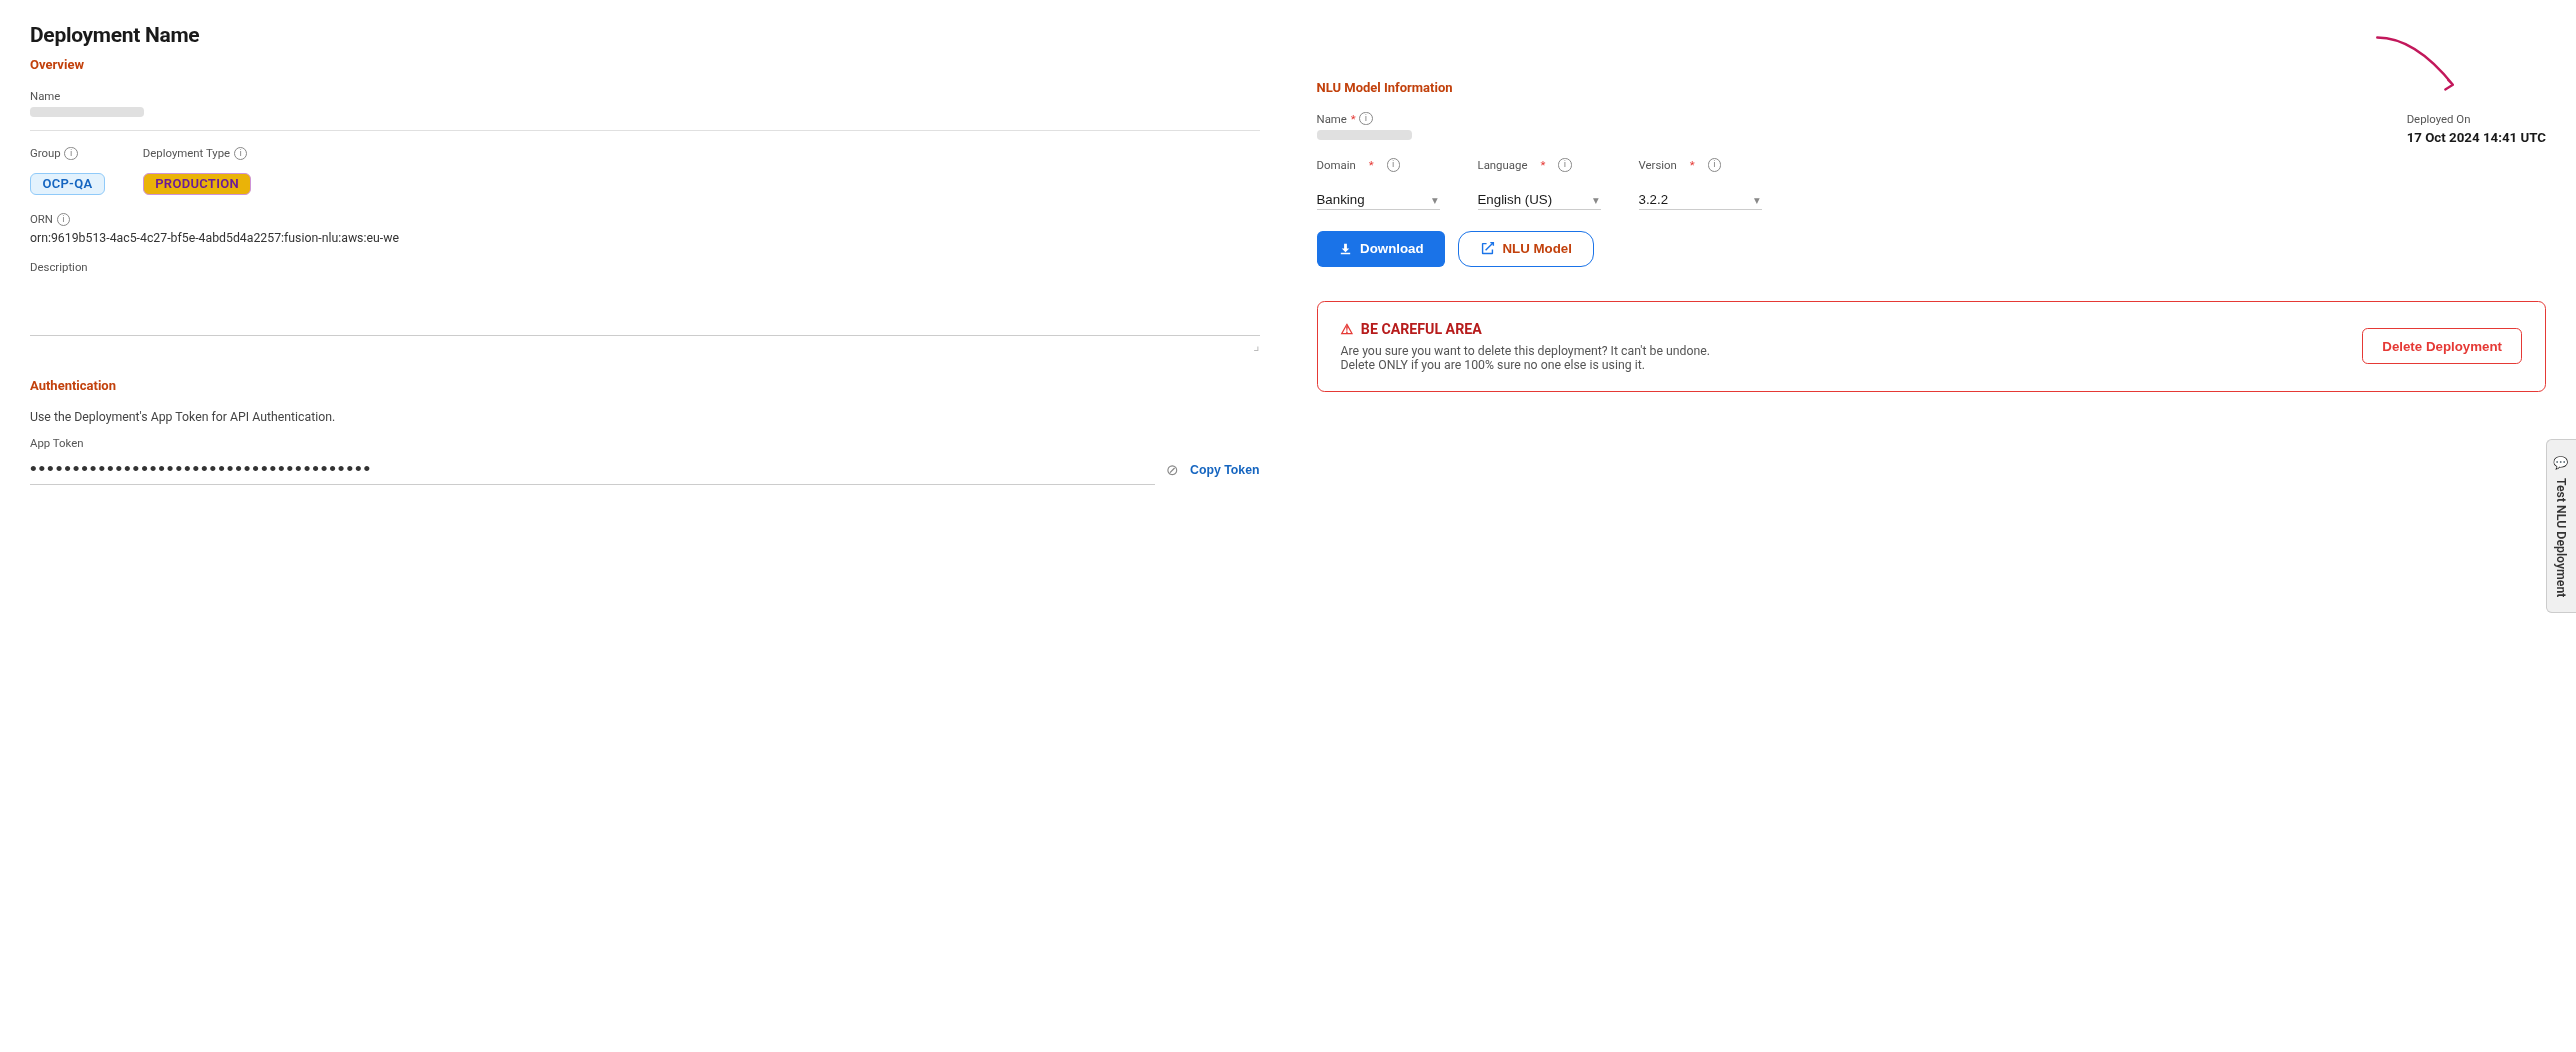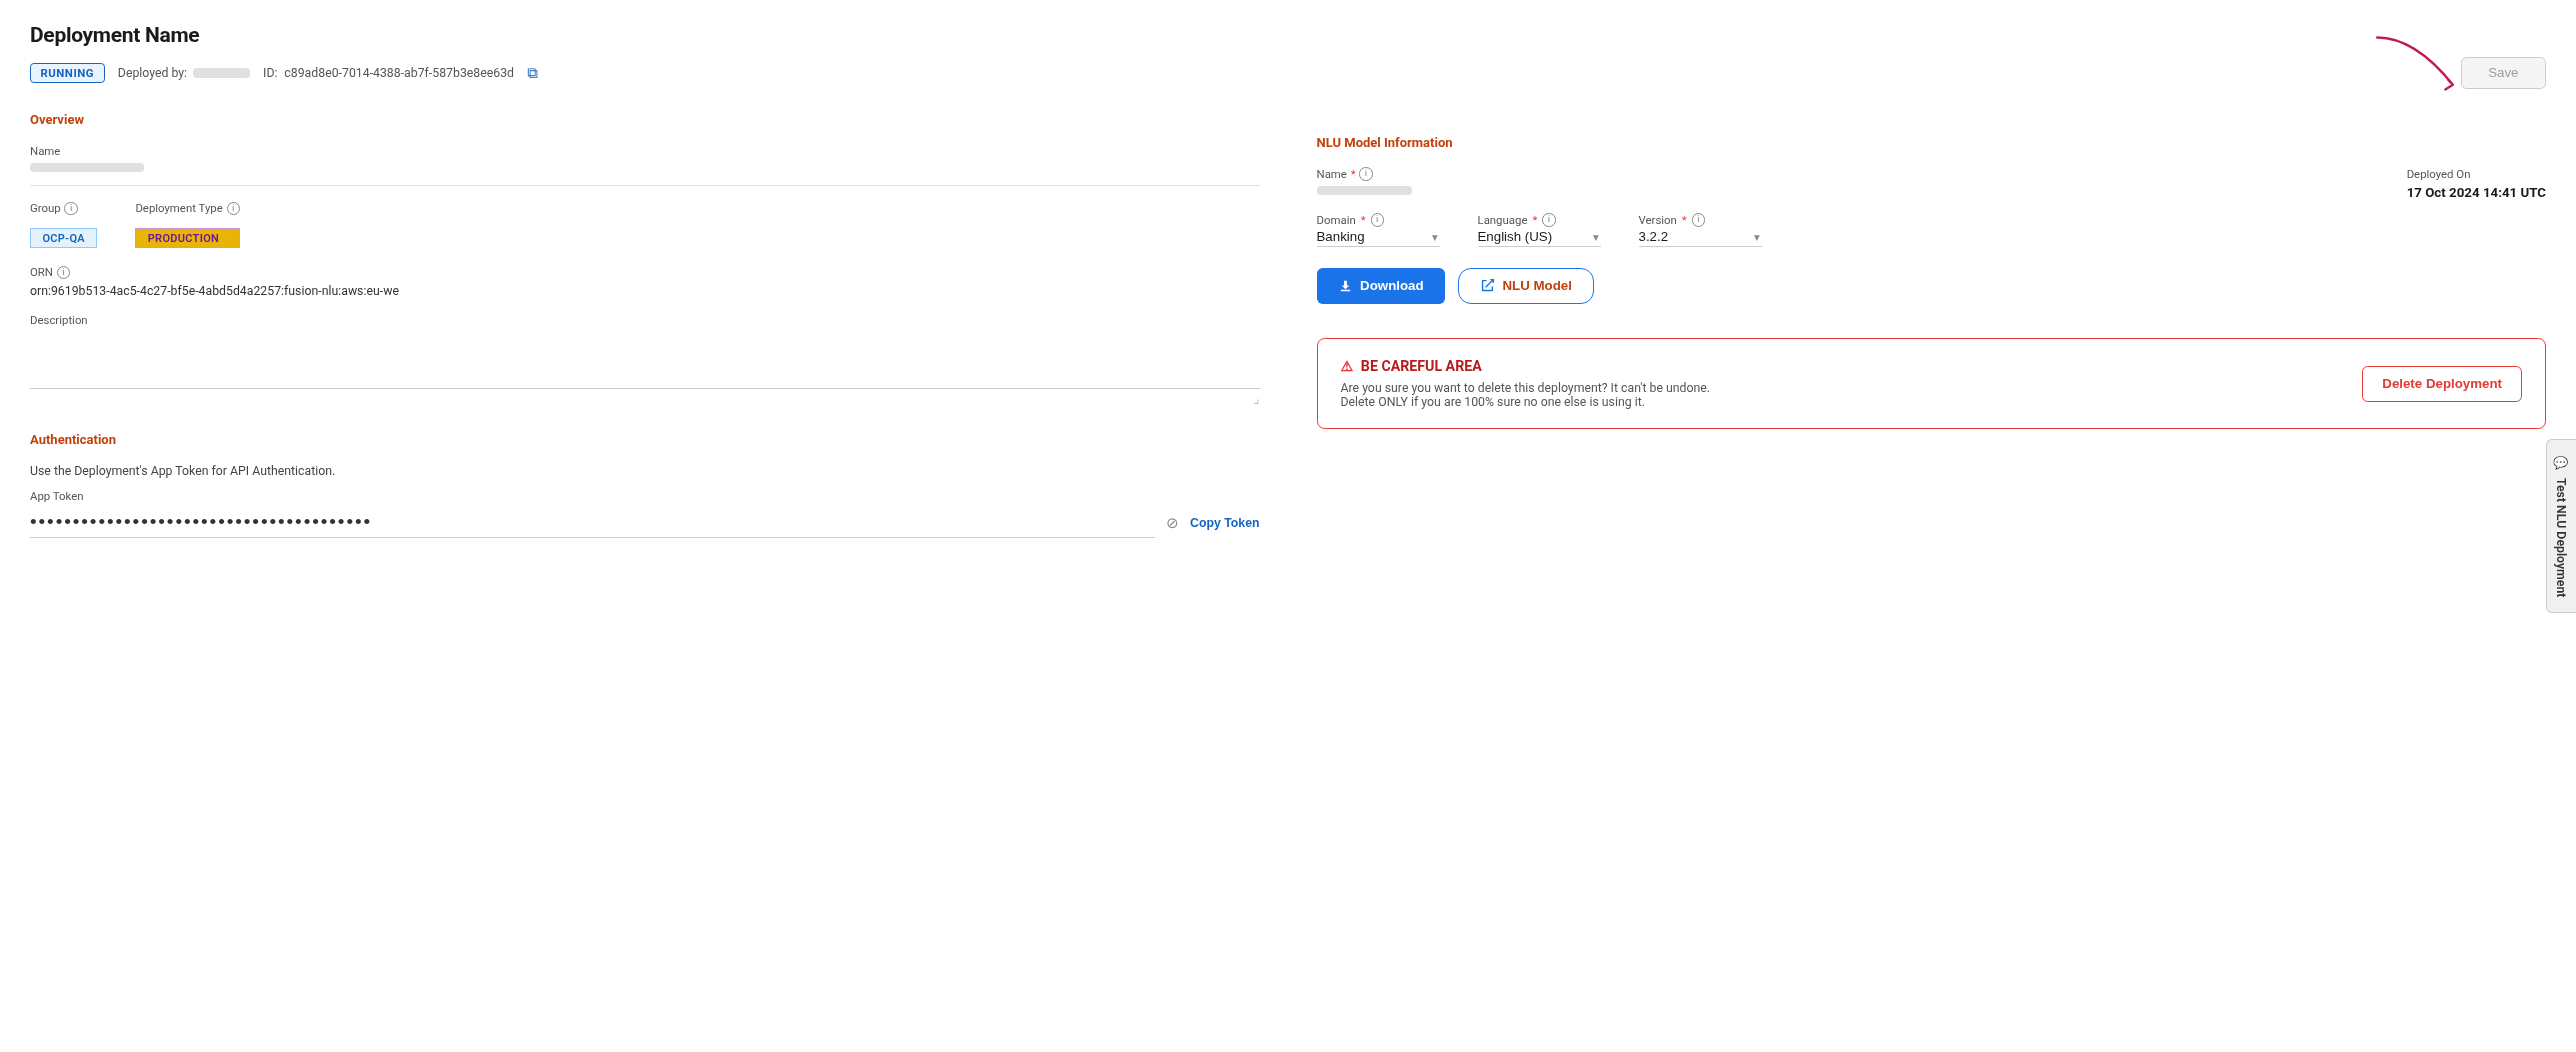--- a/index.html
+++ b/index.html
@@ -143,22 +143,22 @@
 
     .group-col, .deploy-col {
       display: flex;
       flex-direction: column;
       gap: 7.6px;
     }
 
     .chip {
       display: inline-block;
       padding: 2.8px 11.4px;
-      border-radius: 0;
-      font-size: 11px;
+      border-radius: 6px;
+      font-size: 13px;
       font-weight: 600;
       letter-spacing: 0.3px;
     }
 
     .chip-ocp-qa {
       background: #e3f2fd;
       color: #1565c0;
       border: 0.9px solid #90caf9;
     }
 
@@ -335,24 +335,24 @@
     }
 
     .nlu-col {
       display: flex;
       flex-direction: column;
     }
 
     .nlu-col-label {
       font-size: 11.4px;
       color: #555;
-      margin-bottom: 0;
-      display: flex;
-      align-items: center;
-      gap: 5px;
+      margin-bottom: 18px;
+      display: flex;
+      align-items: center;
+      gap: 13px;
     }
 
     
     .btn-row {
       display: flex;
       gap: 13.3px;
       margin-bottom: 34px;
     }
 
     .btn-download {
@@ -464,34 +464,20 @@
 
 <div class="page-wrapper">
   <div class="main-content">
 
     <div class="header-area">
       <div class="top-bar-left">
         <span class="page-title">Deployment Name</span>
       </div>
     </div>
 
-    <div style="display:flex; align-items:center; gap:13.3px; margin-bottom:23px;">
-      <span class="status-badge">RUNNING</span>
-      <span class="deployed-by">
-        <span>Deployed by:</span>
-        <span class="deployed-by-name"></span>
-      </span>
-      <span class="id-text">
-        <span>ID:</span>
-        <span style="margin-left:3.8px;">c89ad8e0-7014-4388-ab7f-587b3e8ee63d</span>
-      </span>
-      <span class="copy-icon">⧉</span>
-      <div style="flex:1;"></div>
-      <button class="save-button">Save</button>
-    </div>
 
     <div class="two-col">
 
       <div class="left-col">
 
         <div class="section-title">Overview</div>
 
         <div class="field-label">
           <span>Name</span>
         </div>

